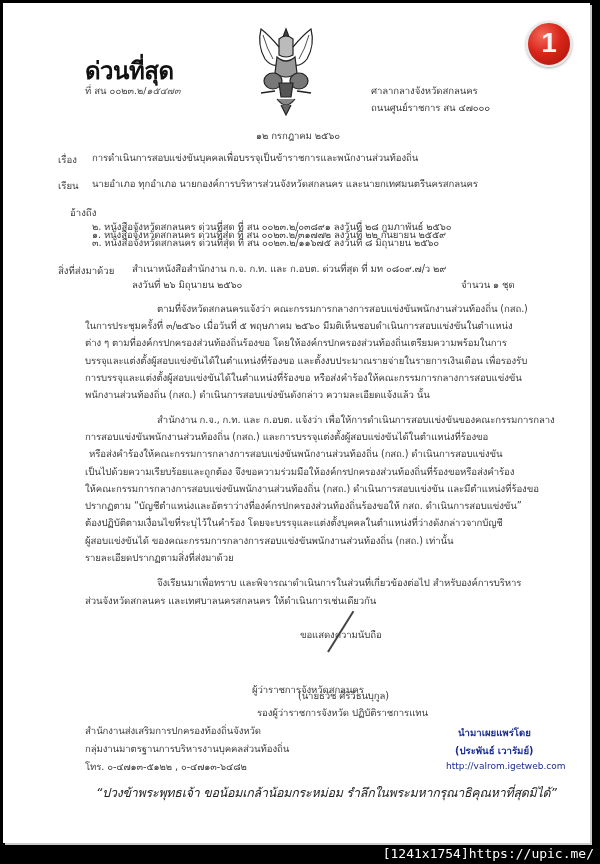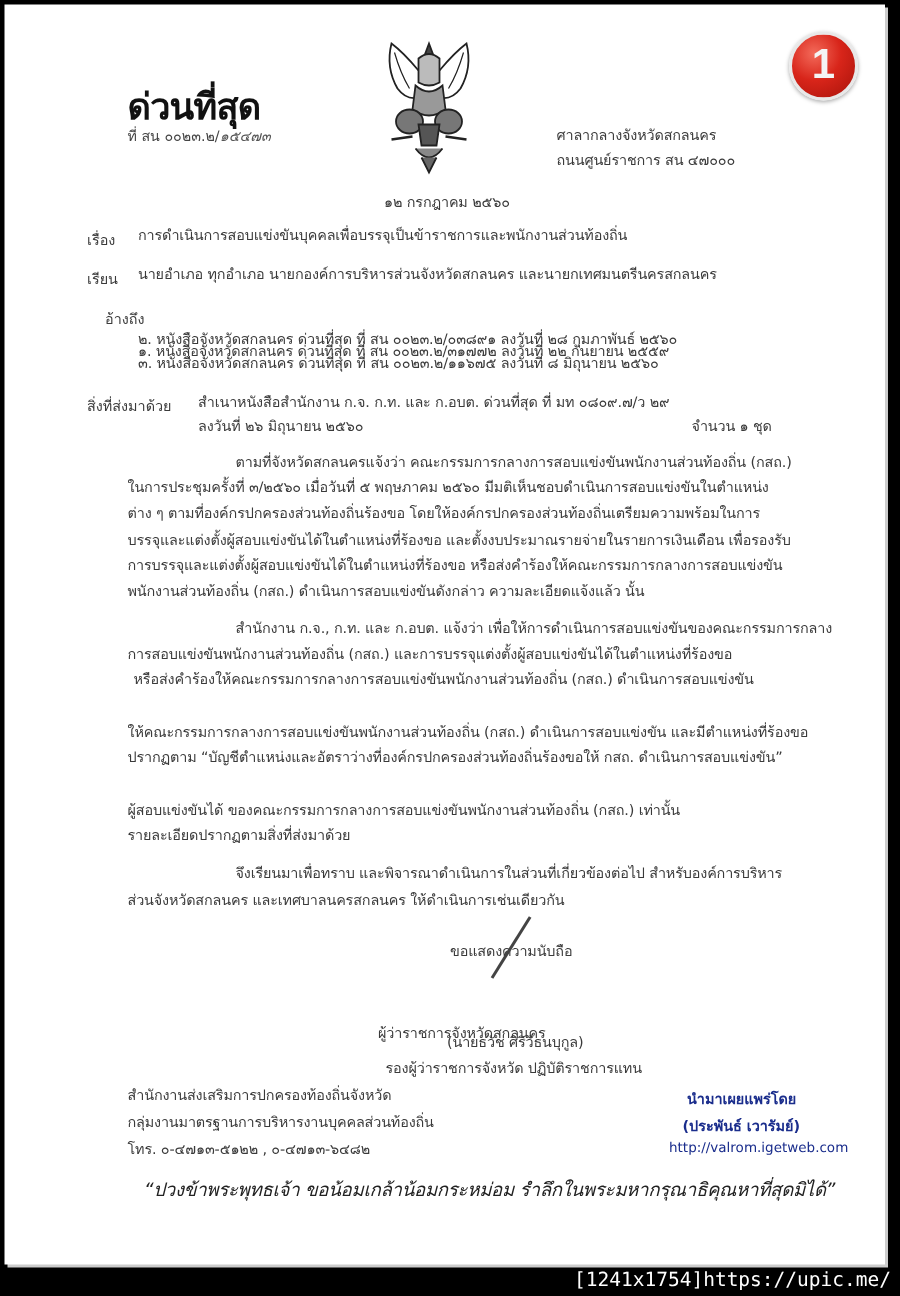--- a/index.html
+++ b/index.html
@@ -88,22 +88,24 @@
   <div class="abs t" style="left:154px;top:300px;">ตามที่จังหวัดสกลนครแจ้งว่า คณะกรรมการกลางการสอบแข่งขันพนักงานส่วนท้องถิ่น (กสถ.)</div>
   <div class="abs t" style="left:82px;top:317px;">ในการประชุมครั้งที่  ๓/๒๕๖๐  เมื่อวันที่ ๕ พฤษภาคม  ๒๕๖๐ มีมติเห็นชอบดำเนินการสอบแข่งขันในตำแหน่ง</div>
   <div class="abs t" style="left:82px;top:334px;">ต่าง ๆ   ตามที่องค์กรปกครองส่วนท้องถิ่นร้องขอ โดยให้องค์กรปกครองส่วนท้องถิ่นเตรียมความพร้อมในการ</div>
   <div class="abs t" style="left:82px;top:352px;">บรรจุและแต่งตั้งผู้สอบแข่งขันได้ในตำแหน่งที่ร้องขอ และตั้งงบประมาณรายจ่ายในรายการเงินเดือน เพื่อรองรับ</div>
   <div class="abs t" style="left:82px;top:369px;">การบรรจุและแต่งตั้งผู้สอบแข่งขันได้ในตำแหน่งที่ร้องขอ หรือส่งคำร้องให้คณะกรรมการกลางการสอบแข่งขัน</div>
   <div class="abs t" style="left:82px;top:386px;">พนักงานส่วนท้องถิ่น (กสถ.) ดำเนินการสอบแข่งขันดังกล่าว ความละเอียดแจ้งแล้ว นั้น</div>
 
   <div class="abs t" style="left:154px;top:411px;">สำนักงาน ก.จ., ก.ท. และ ก.อบต. แจ้งว่า  เพื่อให้การดำเนินการสอบแข่งขันของคณะกรรมการกลาง</div>
   <div class="abs t" style="left:82px;top:428px;">การสอบแข่งขันพนักงานส่วนท้องถิ่น (กสถ.) และการบรรจุแต่งตั้งผู้สอบแข่งขันได้ในตำแหน่งที่ร้องขอ</div>
   <div class="abs t" style="left:66px;top:445px;margin-left:20px;">หรือส่งคำร้องให้คณะกรรมการกลางการสอบแข่งขันพนักงานส่วนท้องถิ่น (กสถ.) ดำเนินการสอบแข่งขัน</div>
+  <div class="abs t" style="left:82px;top:463px;">เป็นไปด้วยความเรียบร้อยและถูกต้อง จึงขอความร่วมมือให้องค์กรปกครองส่วนท้องถิ่นที่ร้องขอหรือส่งคำร้อง</div>
   <div class="abs t" style="left:82px;top:480px;">ให้คณะกรรมการกลางการสอบแข่งขันพนักงานส่วนท้องถิ่น (กสถ.) ดำเนินการสอบแข่งขัน และมีตำแหน่งที่ร้องขอ</div>
   <div class="abs t" style="left:82px;top:497px;">ปรากฏตาม “บัญชีตำแหน่งและอัตราว่างที่องค์กรปกครองส่วนท้องถิ่นร้องขอให้ กสถ. ดำเนินการสอบแข่งขัน”</div>
+  <div class="abs t" style="left:82px;top:514px;">ต้องปฏิบัติตามเงื่อนไขที่ระบุไว้ในคำร้อง โดยจะบรรจุและแต่งตั้งบุคคลในตำแหน่งที่ว่างดังกล่าวจากบัญชี</div>
   <div class="abs t" style="left:82px;top:532px;">ผู้สอบแข่งขันได้ ของคณะกรรมการกลางการสอบแข่งขันพนักงานส่วนท้องถิ่น (กสถ.) เท่านั้น</div>
   <div class="abs t" style="left:82px;top:549px;">รายละเอียดปรากฏตามสิ่งที่ส่งมาด้วย</div>
 
   <div class="abs t" style="left:154px;top:574px;">จึงเรียนมาเพื่อทราบ และพิจารณาดำเนินการในส่วนที่เกี่ยวข้องต่อไป  สำหรับองค์การบริหาร</div>
   <div class="abs t" style="left:82px;top:592px;">ส่วนจังหวัดสกลนคร และเทศบาลนครสกลนคร ให้ดำเนินการเช่นเดียวกัน</div>
 
   <div class="abs t" style="left:297px;top:626px;">ขอแสดงความนับถือ</div>
   <div class="sigline"></div>
   <div class="abs t" style="left:295px;top:687px;">(นายธวัช  ศิริวัธนบุกูล)</div>
   <div class="abs t" style="left:254px;top:704px;">รองผู้ว่าราชการจังหวัด ปฏิบัติราชการแทน</div>

